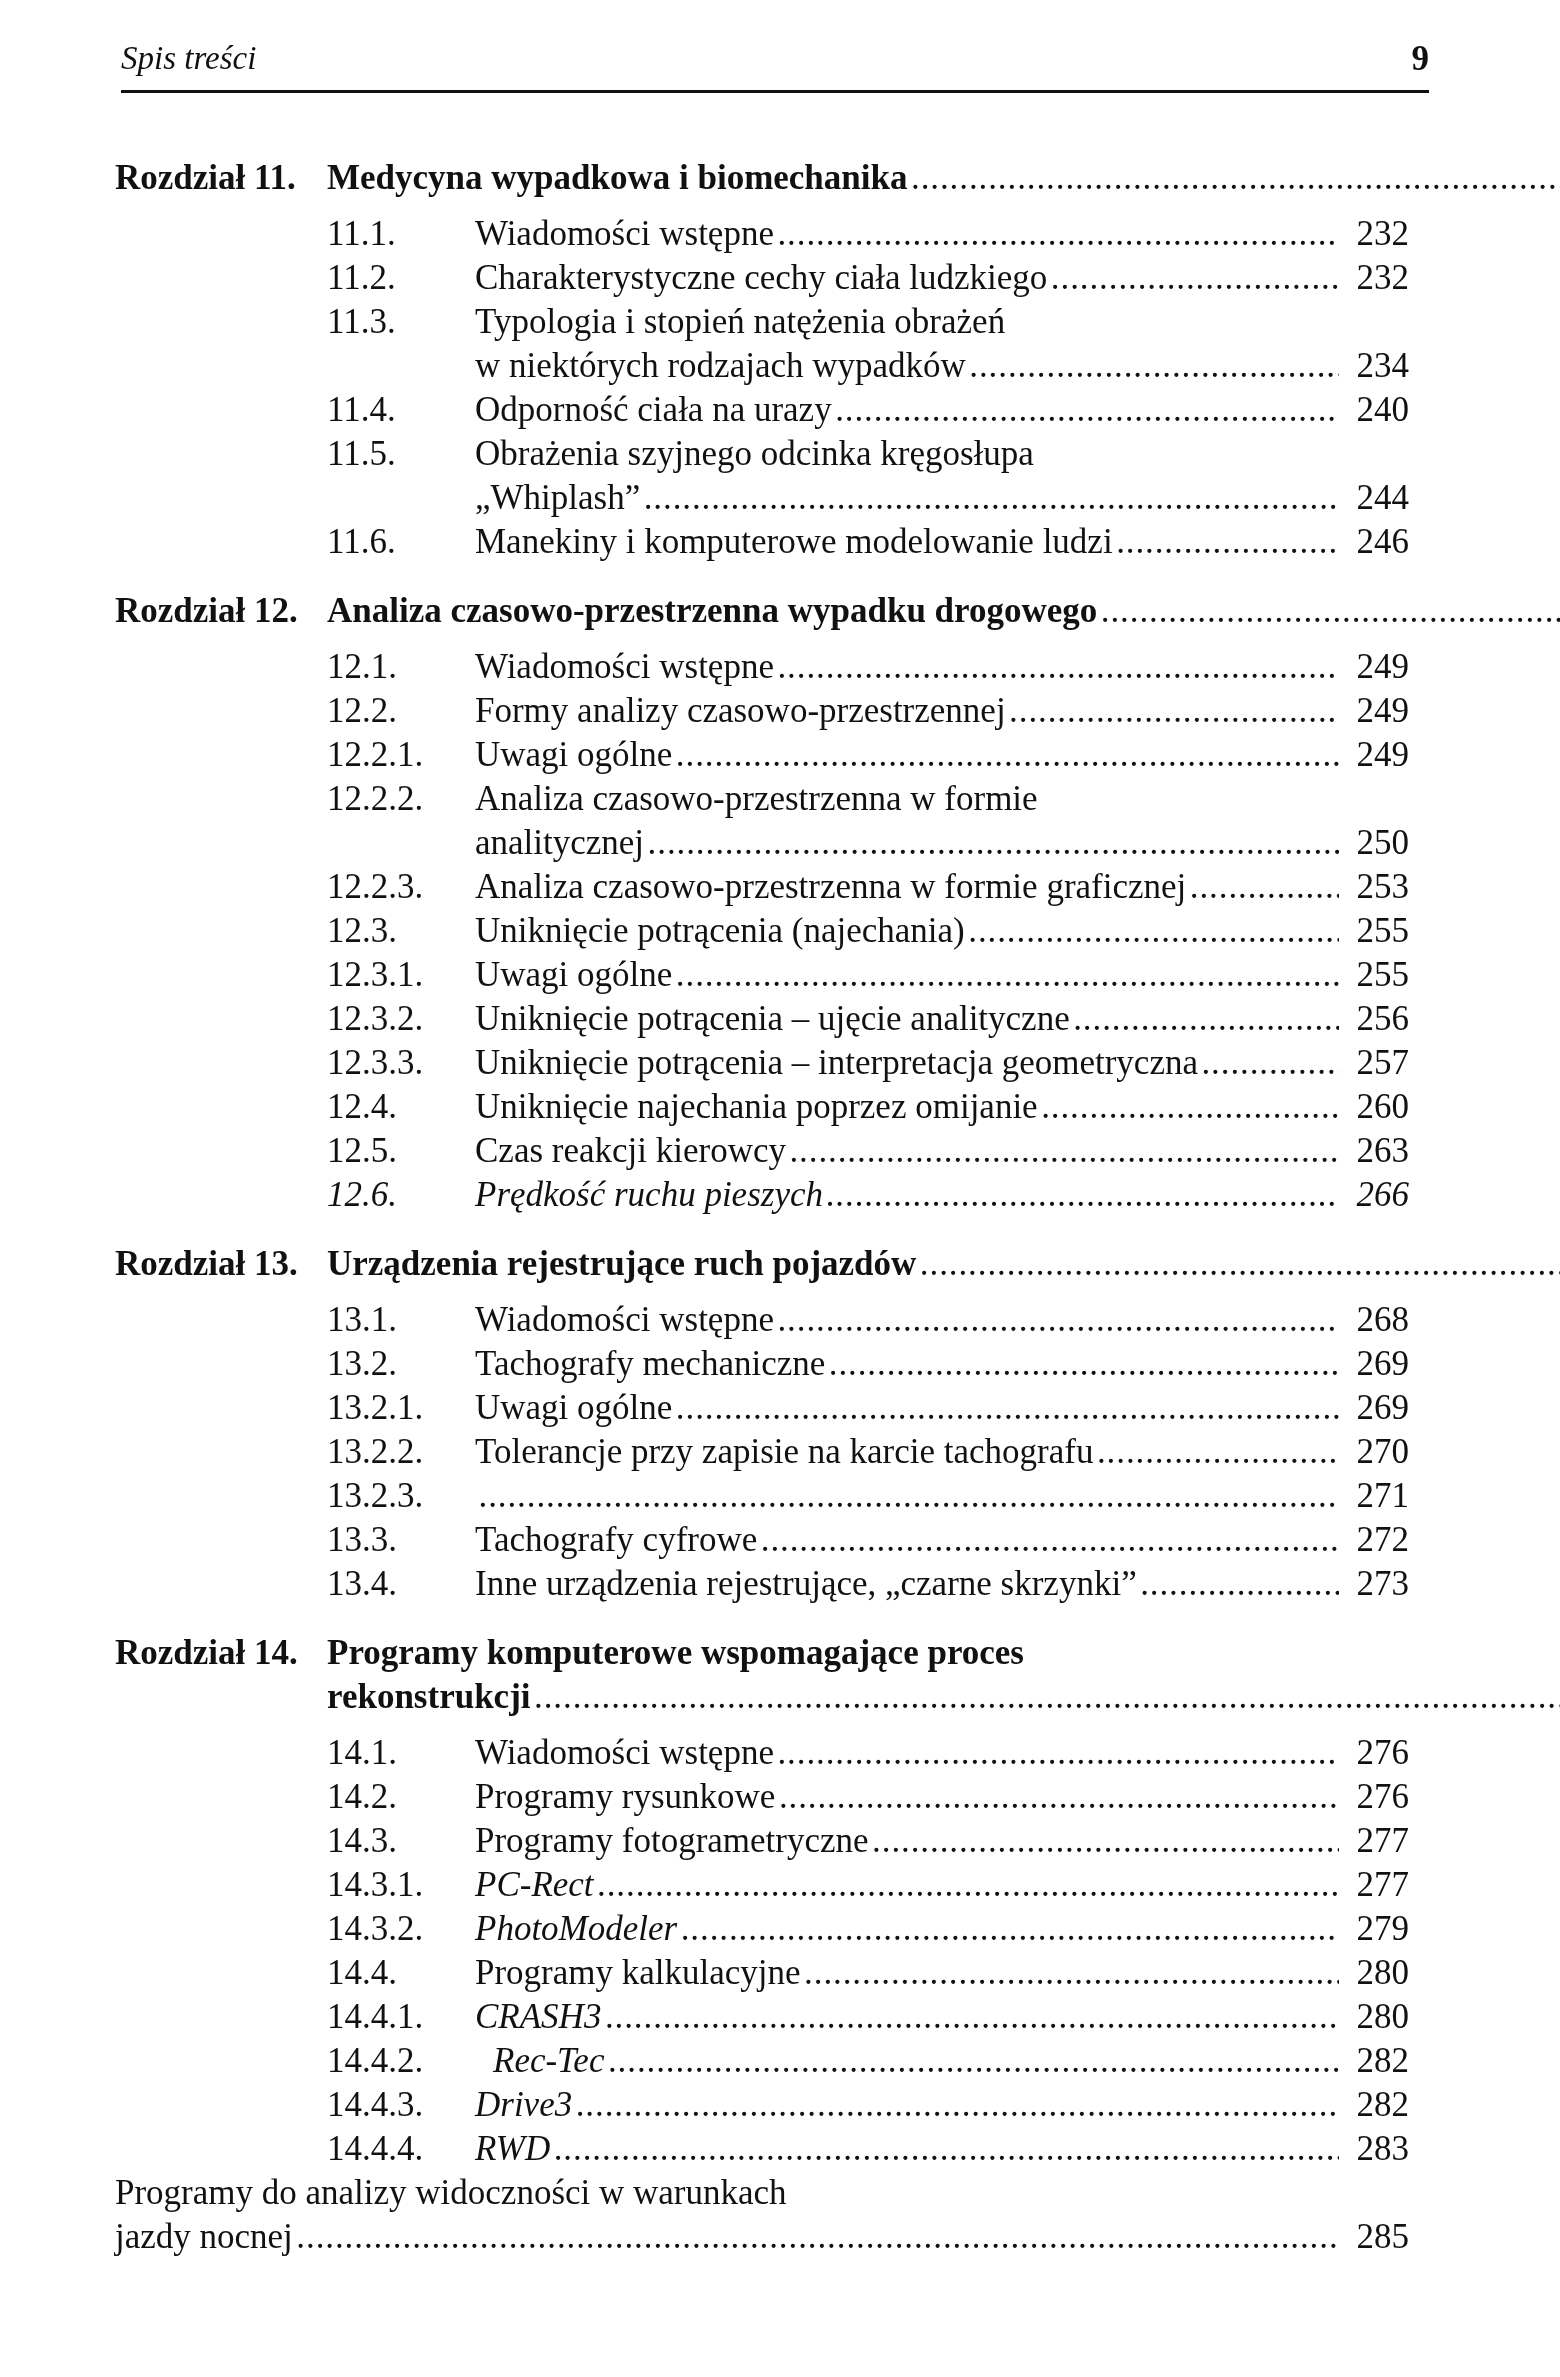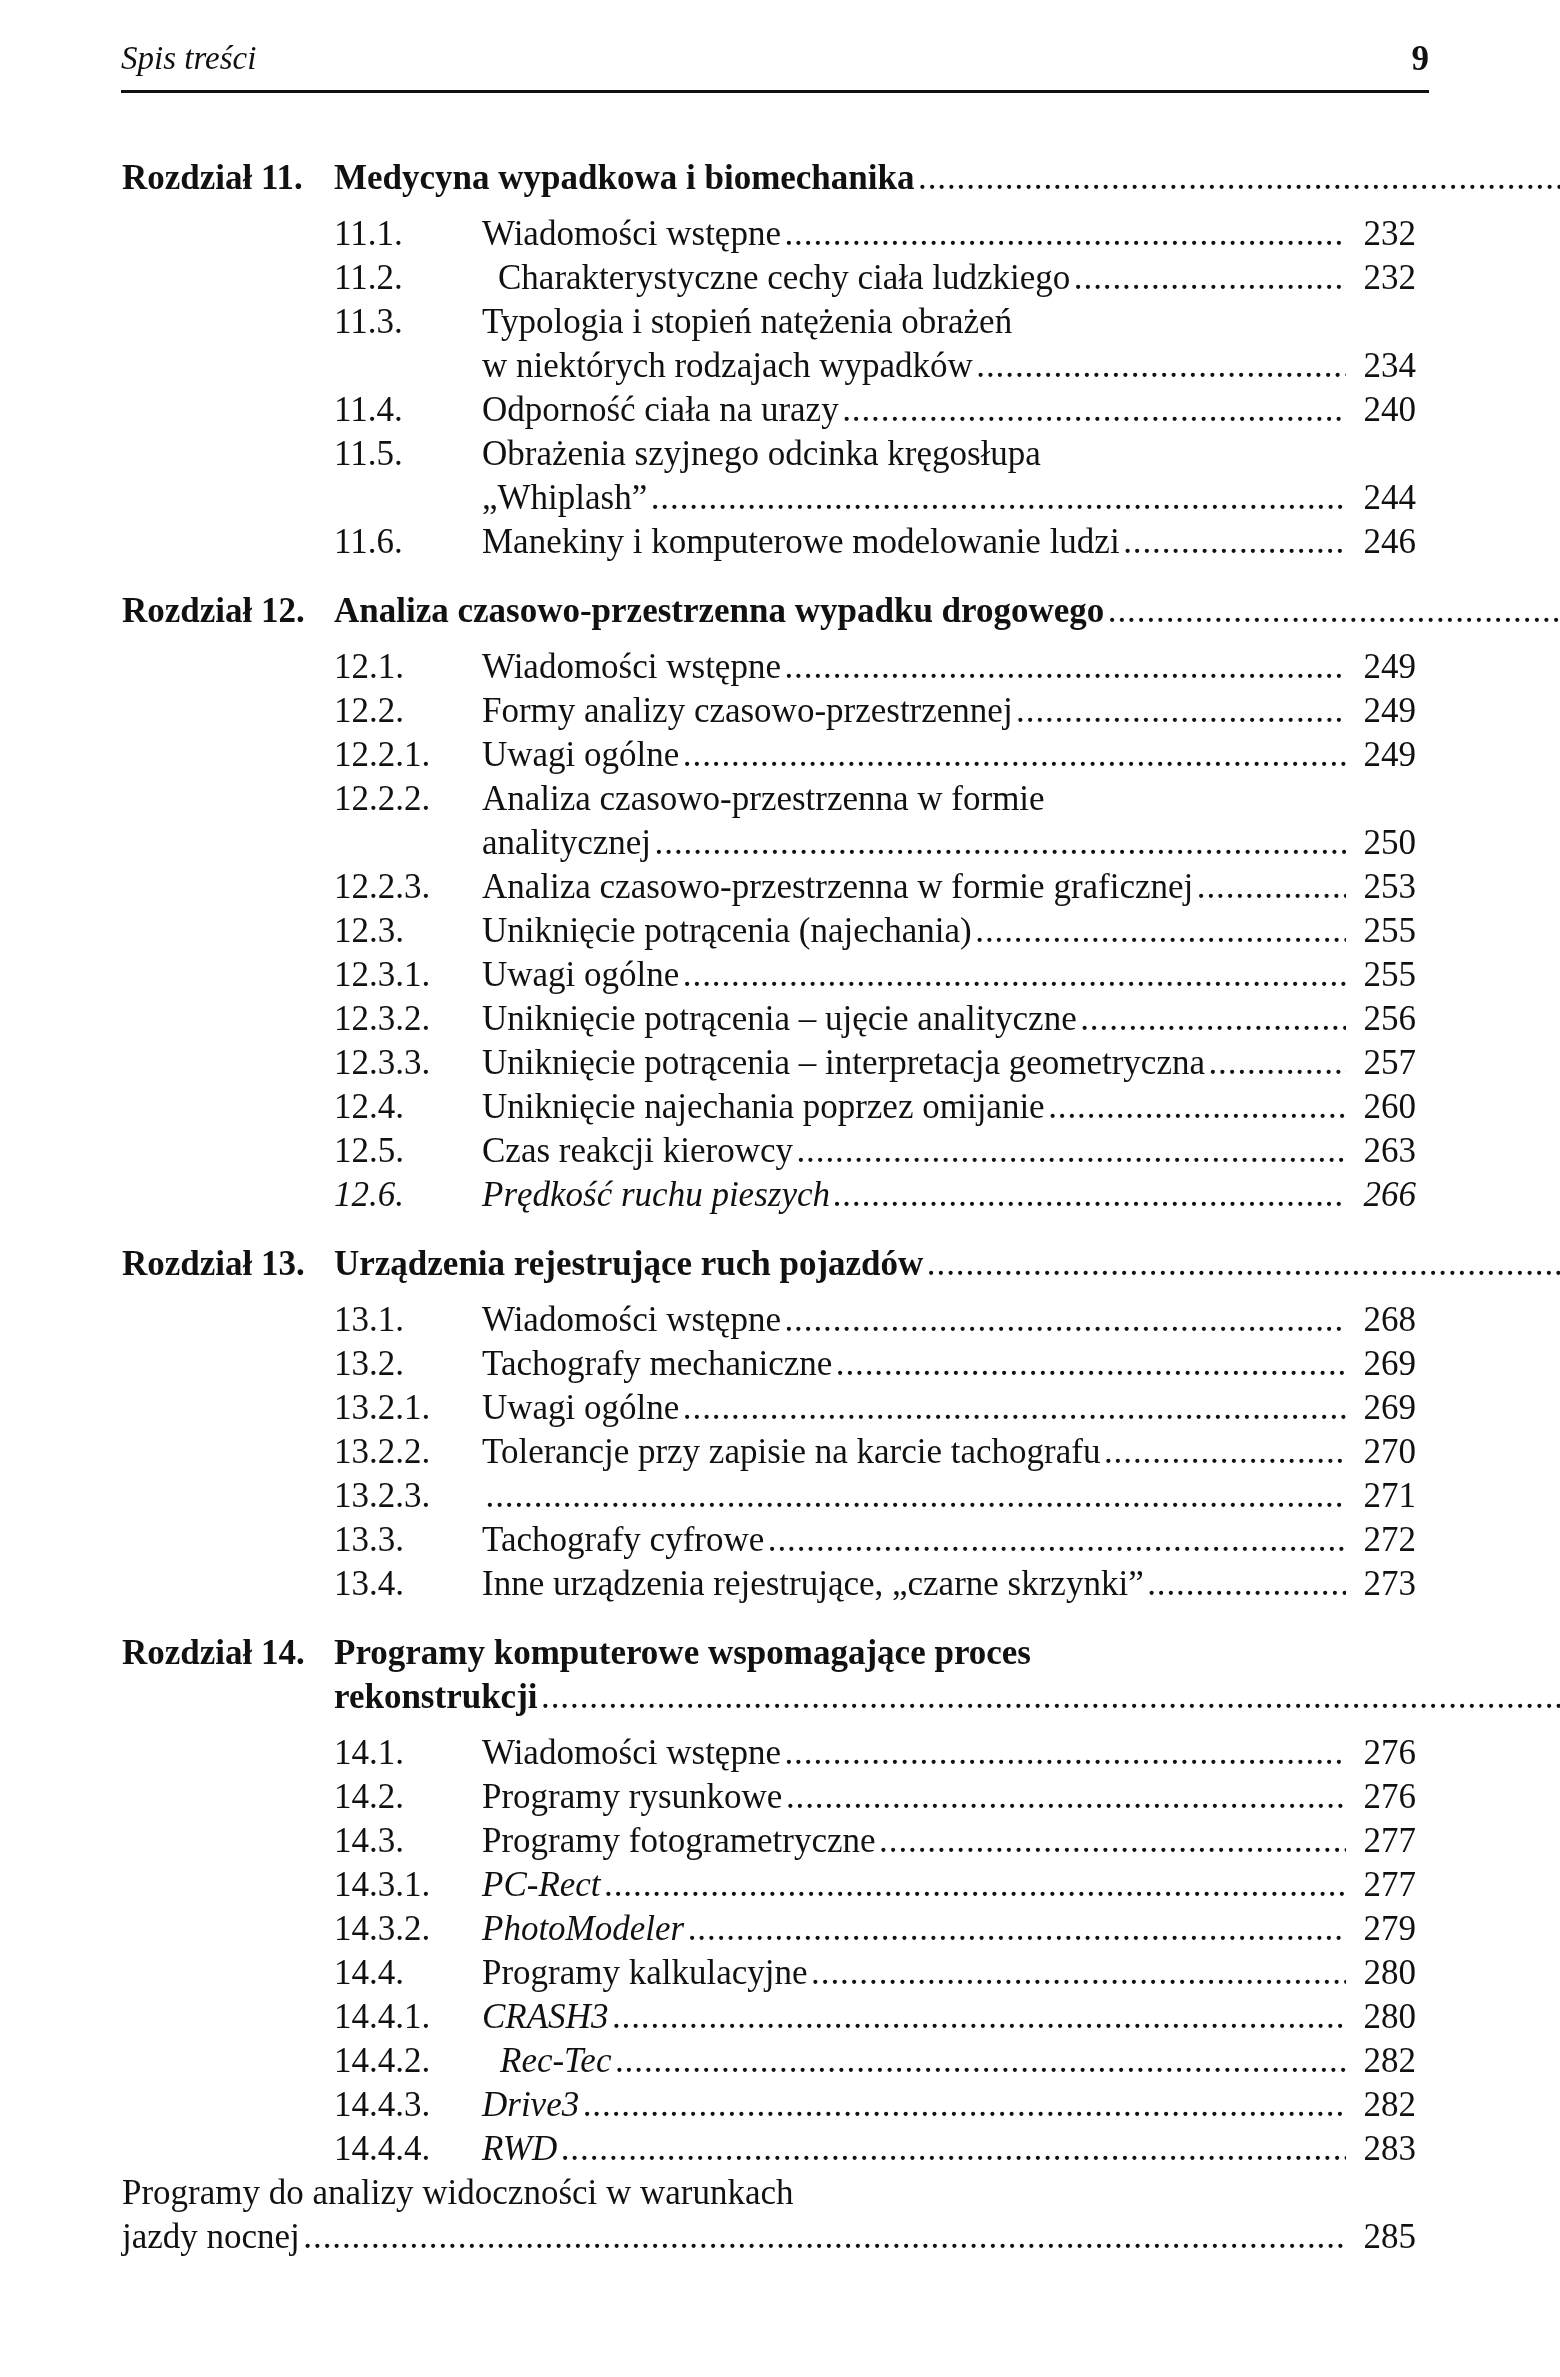--- a/index.html
+++ b/index.html
@@ -17,21 +17,21 @@
   }
   .page-number {
     position: absolute; right: 0; top: 0;
     font-size: 35px; line-height: 53px; font-weight: bold;
   }
   .header-rule {
     position: absolute; left: 121px; top: 90px; width: 1308px; height: 2.6px;
     background: #111111;
   }
   .toc {
-    position: absolute; left: 122px; top: 156px; width: 1294px;
+    position: absolute; left: 115px; top: 156px; width: 1294px;
   }
   .chapter { margin-bottom: 24.6px; }
   .row {
     position: relative; display: flex; align-items: flex-end;
     font-size: 35px; line-height: 44px;
   }
   .chapter-row { font-weight: bold; margin-bottom: 12.3px; }
   .chapter-row .ch-label { width: 212px; flex: none; white-space: nowrap; }
   .chapter-row .ch-body { flex: 1; display: block; }
   .num { width: 360px; flex: none; padding-left: 212px; box-sizing: border-box; white-space: nowrap; }
@@ -71,21 +71,21 @@
       <div class="row section-row" style="align-items: flex-start;">
         <span class="num">11.1.</span>
         <span class="body">
           <div class="line">
             <span class="text">Wiadomości wstępne</span>
             <span class="leader"></span>
             <span class="pg">232</span>
           </div>
         </span>
       </div>
-      <div class="row section-row" style="align-items: flex-start; gap: 16px;">
+      <div class="row section-row" style="align-items: flex-start;">
         <span class="num">11.2.</span>
         <span class="body">
           <div class="line">
             <span class="text">Charakterystyczne cechy ciała ludzkiego</span>
             <span class="leader"></span>
             <span class="pg">232</span>
           </div>
         </span>
       </div>
       <div class="row section-row" style="align-items: flex-start;">

